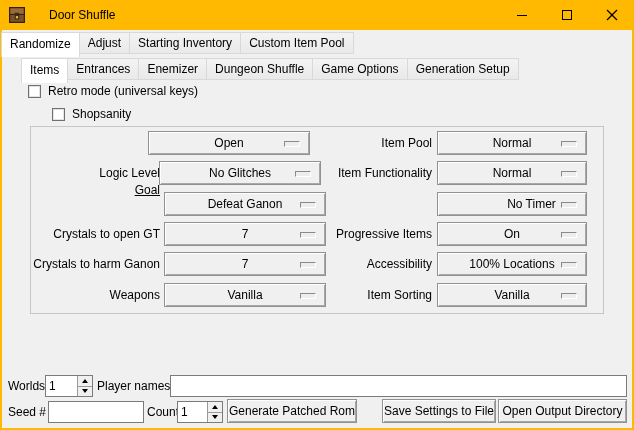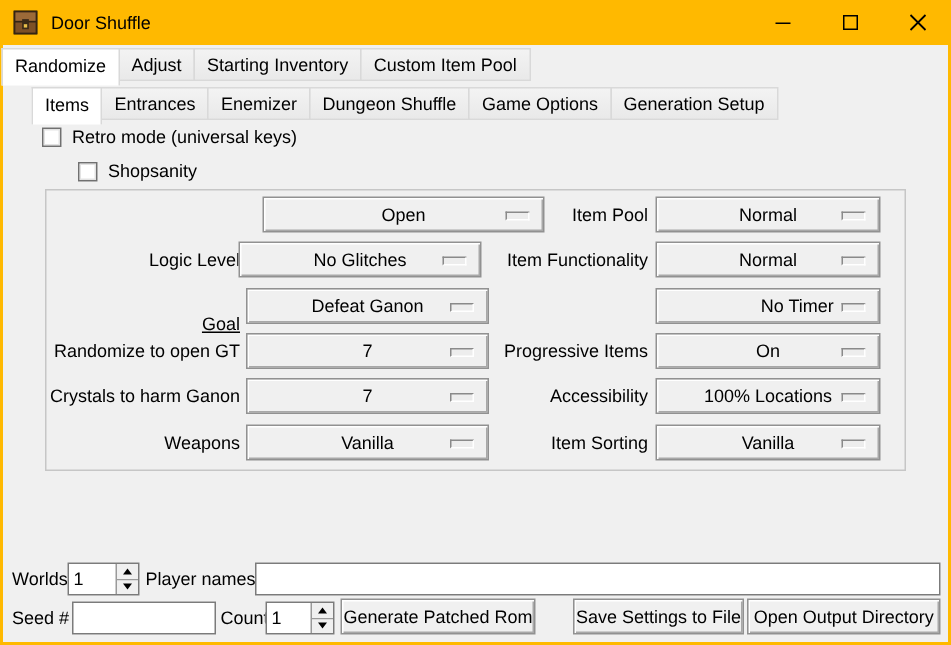--- a/index.html
+++ b/index.html
@@ -13,21 +13,21 @@
     position:relative; width:634px; height:430px;
     background:#ffb900; overflow:hidden;
   }
   .client {
     position:absolute; left:2px; right:2px; top:30px; bottom:2px;
     background:#f0f0f0;
   }
   
   .titlebar {
     position:absolute; left:0; top:0; width:634px; height:30px;
-    background:#ffb900; display:flex; align-items:center;
+    background:#ffb900; display:flex; align-items:center;gap:15px;
   }
   .app-icon { margin-left:8px; width:18px; height:18px; display:flex; }
   .title-text { margin-left:8px; color:#000; }
   .caption-buttons { position:absolute; right:0; top:0; height:30px; display:flex; }
   .caption-btn { width:45px; height:30px; display:flex; align-items:center; justify-content:center; }
   
   .tabrow { position:absolute; display:flex; height:25px; }
   .main-tabs { left:1px; top:32px; }
   .sub-tabs  { left:21px; top:58px; }
   .tab {
@@ -161,38 +161,38 @@
     <span class="checkbox"></span>
     <span>Retro mode (universal keys)</span>
   </div>
   <div class="checkrow" style="left:28px; top:107px;margin-left:24px;">
     <span class="checkbox"></span>
     <span>Shopsanity</span>
   </div>
 
   <div class="options-frame"></div>
 
-  <div class="menubtn" style="left:175px; top:131px; width:188px;">
+  <div class="menubtn" style="left:148px; top:131px; width:162px;">
     <span>Open</span>
       <span class="indicator"></span>
   </div>
 
   <div class="opt-label" style="left:25px; top:161px; width:135px;">Logic Level</div>
   <div class="menubtn" style="left:159px; top:161px; width:162px;">
     <span>No Glitches</span>
       <span class="indicator"></span>
   </div>
 
-  <div class="opt-label" style="left:25px; top:204px; width:135px;text-decoration:underline;">Goal</div>
+  <div class="opt-label" style="left:25px; top:178px; width:135px;text-decoration:underline;">Goal</div>
   <div class="menubtn" style="left:164px; top:192px; width:162px;">
     <span>Defeat Ganon</span>
       <span class="indicator"></span>
   </div>
 
-  <div class="opt-label" style="left:25px; top:222px; width:135px;">Randomize to open GT</div>
+  <div class="opt-label" style="left:25px; top:222px; width:135px;">Crystals to open GT</div>
   <div class="menubtn" style="left:164px; top:222px; width:162px;">
     <span>7</span>
       <span class="indicator"></span>
   </div>
 
   <div class="opt-label" style="left:25px; top:252px; width:135px;">Crystals to harm Ganon</div>
   <div class="menubtn" style="left:164px; top:252px; width:162px;">
     <span>7</span>
       <span class="indicator"></span>
   </div>

